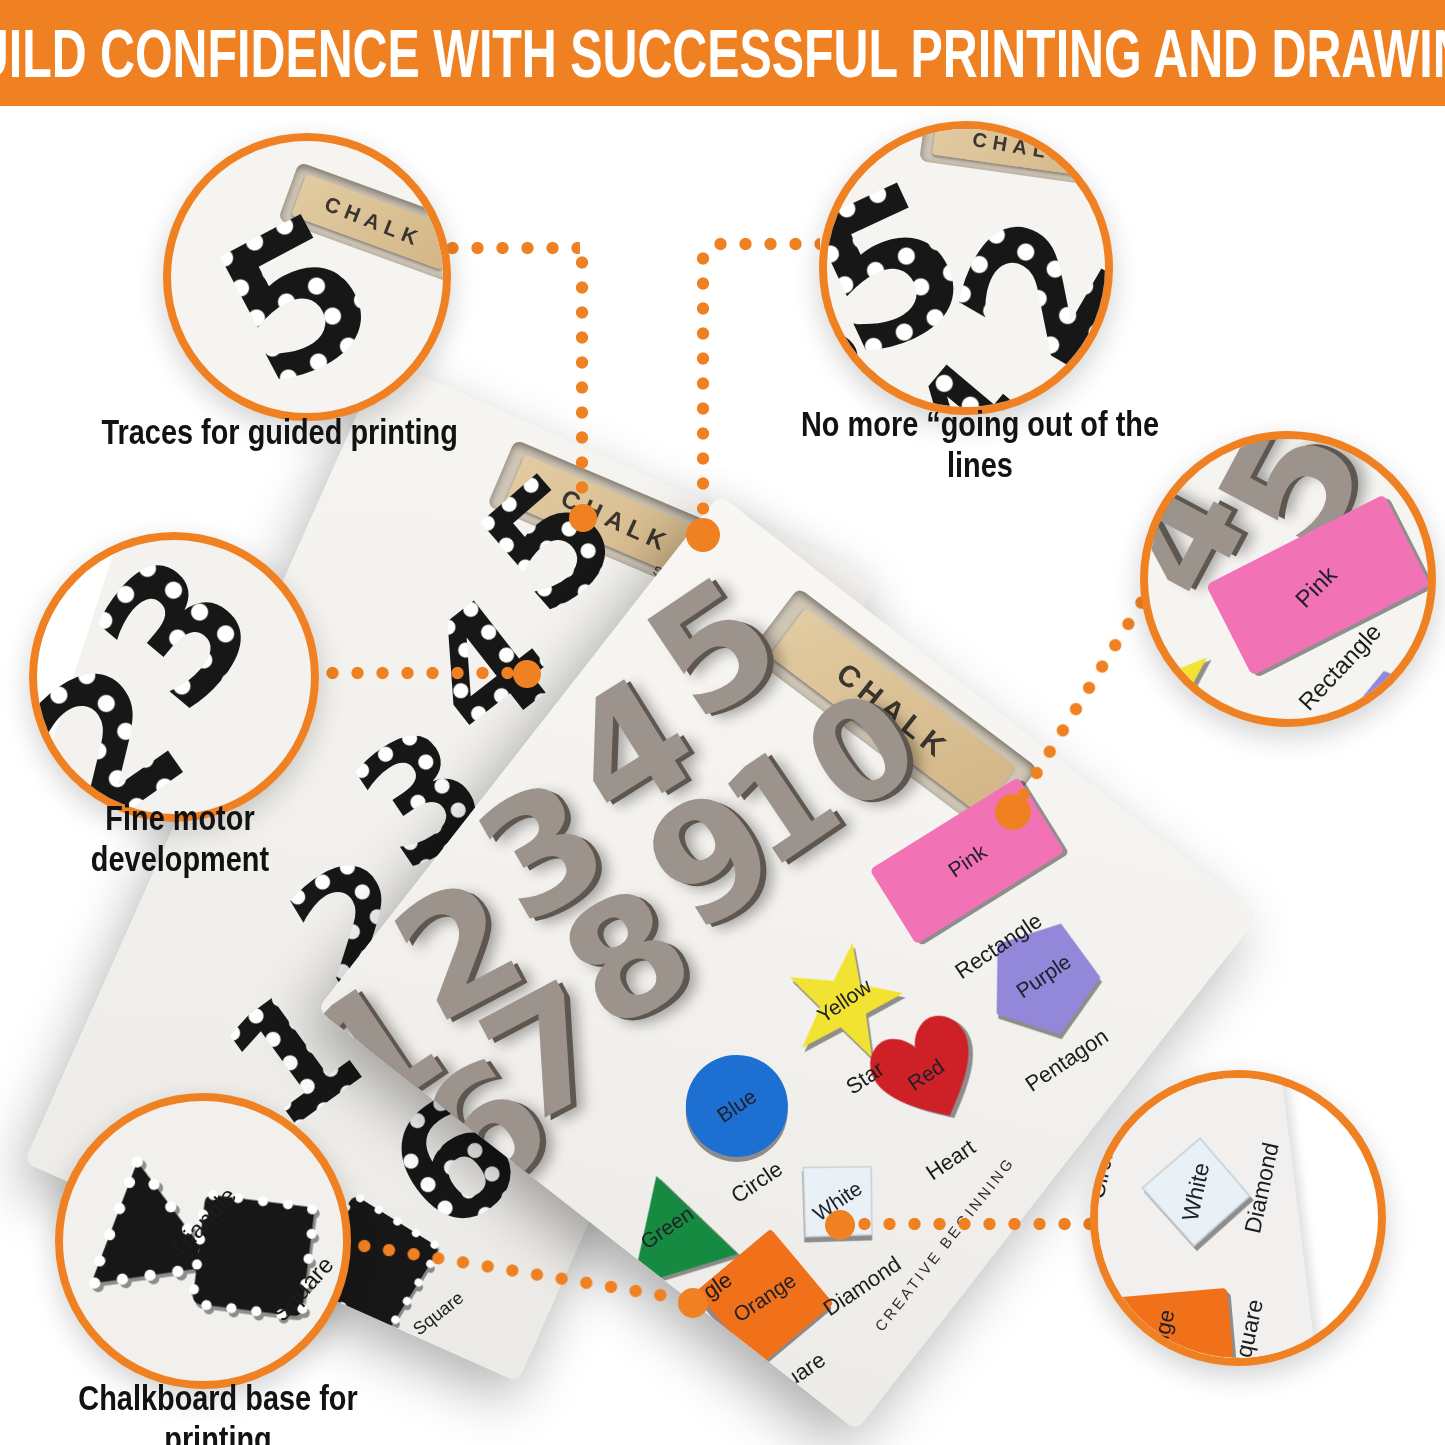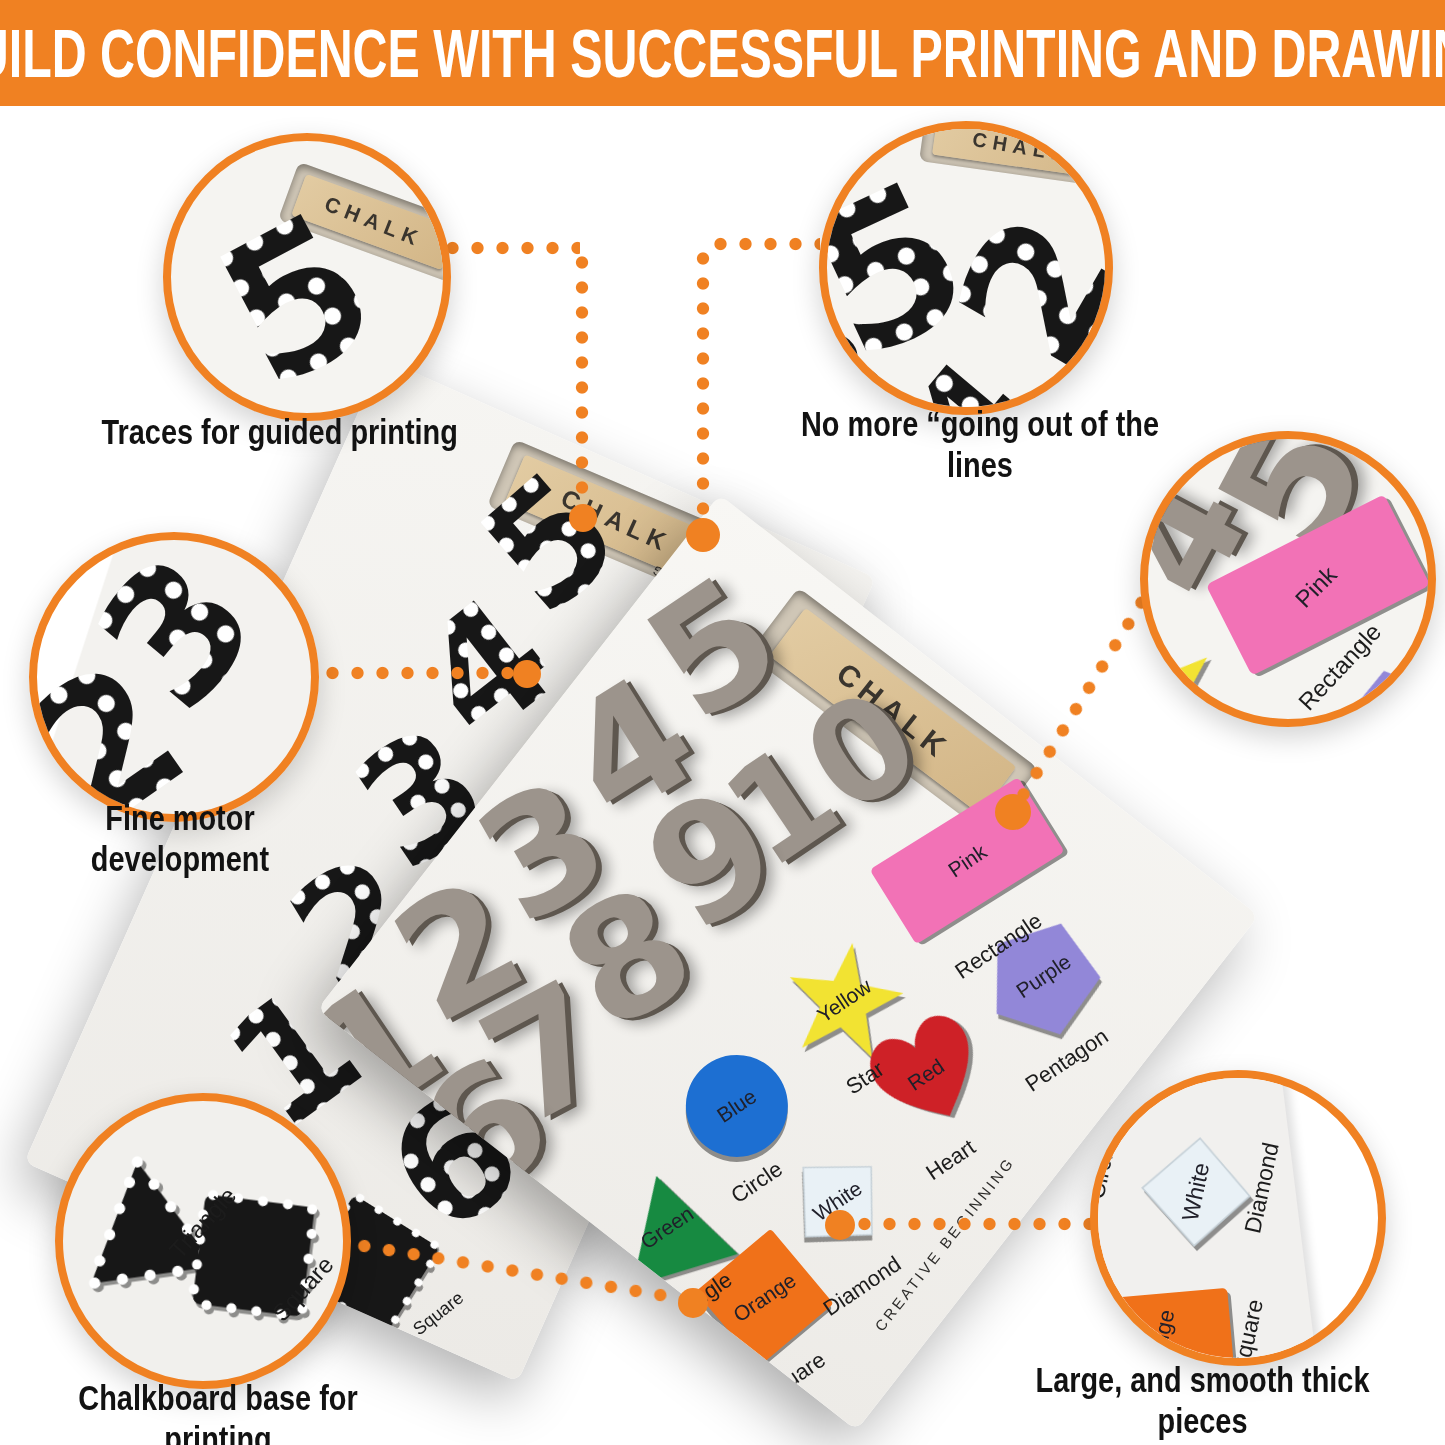--- a/index.html
+++ b/index.html
@@ -255,15 +255,14 @@
     <div class="slab" style="left:164px;top:110px;font-size:23px;transform:translate(-50%,-50%) rotate(-78deg);">Diamond</div>
     <div class="shape-div" style="left: 12px; top: 215px; width: 122px; height: 108px; border-radius: 5px; transform: rotate(-5deg); --fill: #F07119;"></div>
     <div class="cword" style="left:62px;top:268px;font-size:22px;transform:translate(-50%,-50%) rotate(-78deg);">Orange</div>
     <div class="slab" style="left:150px;top:258px;font-size:23px;transform:translate(-50%,-50%) rotate(-78deg);">Square</div>
   </div>
 
   <div class="feat" style="left:60px;top:412px;width:440px;"><span>Traces for guided printing</span></div>
   <div class="feat" style="left:0px;top:798px;width:360px;"><span>Fine motor development</span></div>
   <div class="feat" style="left:740px;top:404px;width:480px;"><span>No more “going out of the lines</span></div>
   <div class="feat" style="left:0px;top:1378px;width:436px;"><span>Chalkboard base for printing</span></div>
-  <div class="feat" style="left:985px;top:1360px;width:435px;"><span>Large, and smooth thick pieces</span></div>
 
 </div>
 
 </body></html>

